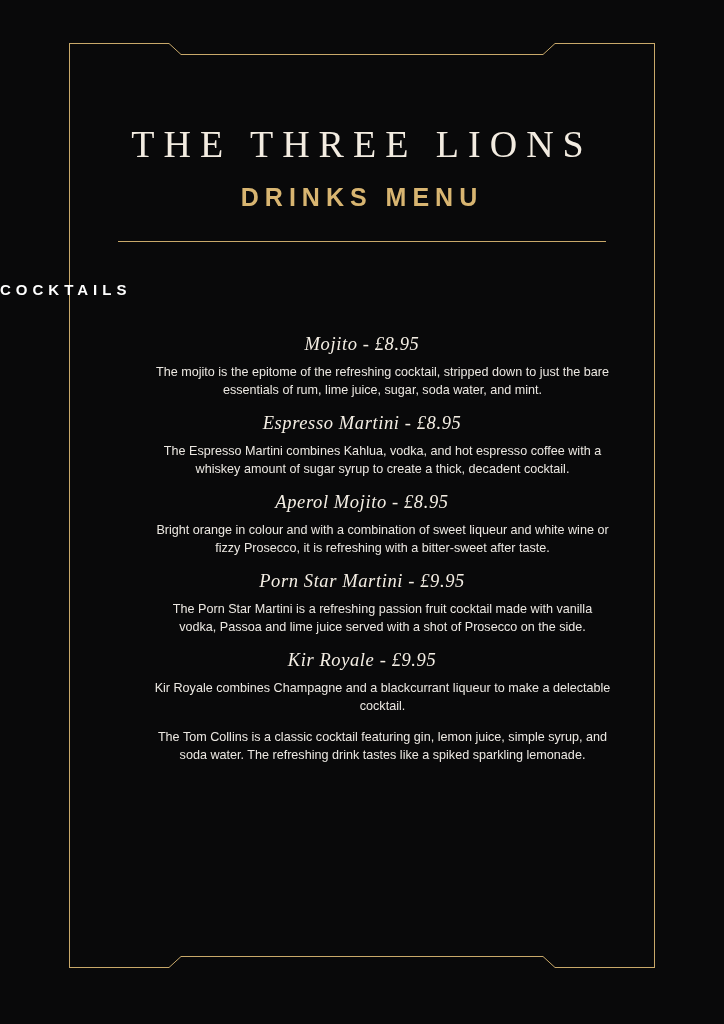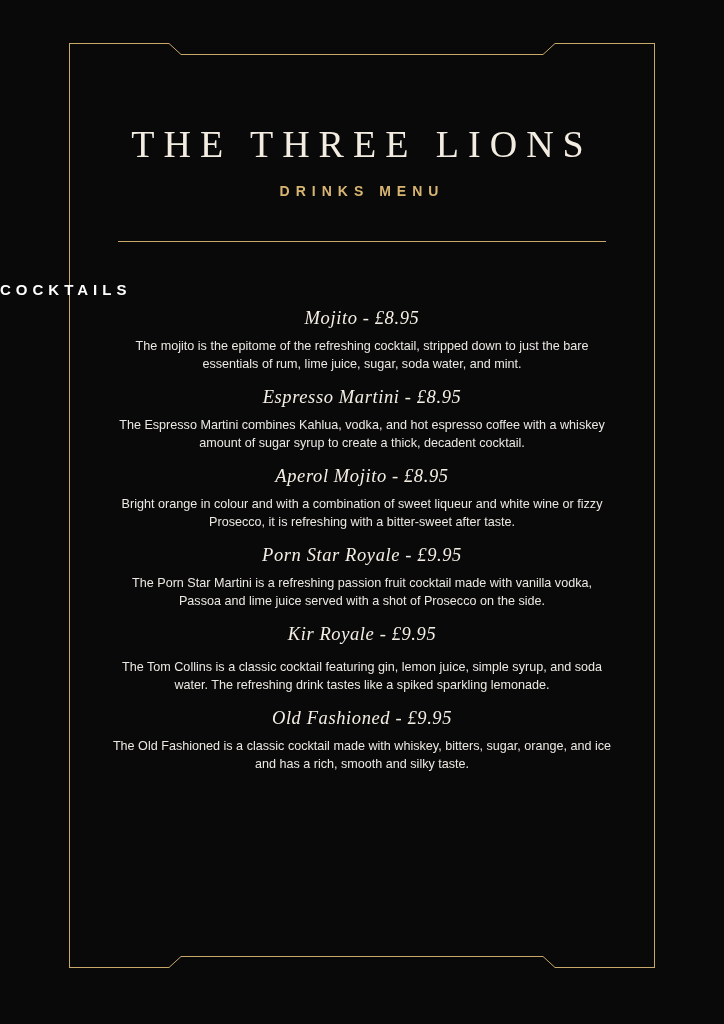--- a/index.html
+++ b/index.html
@@ -67,21 +67,21 @@
     font-weight: 400;
   }
 
   .subtitle {
     position: absolute;
     left: 0;
     top: 183px;
     width: 724px;
     text-align: center;
     font-family: "Liberation Sans", sans-serif;
-    font-size: 14px;
+    font-size: 25px;
     letter-spacing: 6px;
     color: #d8b571;
     font-weight: 600;
   }
 
   .divider {
     position: absolute;
     left: 118px;
     top: 241px;
     width: 488px;
@@ -97,21 +97,21 @@
     text-align: left;
     font-size: 15px;
     letter-spacing: 5px;
     color: #ffffff;
     font-weight: 700;
   }
 
   .items {
     position: absolute;
     left: 108px;
-    top: 308px;
+    top: 334px;
     width: 508px;
   }
 
   .item {
     margin-bottom: 14px;
     text-align: center;
   }
 
   .item-head {
     font-family: "Liberation Serif", serif;
@@ -122,20 +122,21 @@
     margin-bottom: 9px;
   }
   .item-head .price { font-style: italic; }
 
   .item-desc {
     font-family: "Liberation Sans", sans-serif;
     font-size: 12.6px;
     line-height: 17.5px;
     color: #ece8e2;
     padding: 0 4px;
+    margin-left: 41px;
   }
 </style>
 </head>
 <body>
 
 <div class="page">
 
   <div class="frame">
     <div class="frame-line f-left"></div>
     <div class="frame-line f-right"></div>
@@ -183,43 +184,36 @@
         <div class="item-head">
           <span>Aperol Mojito</span>
           <span>-</span>
           <span class="price">£8.95</span>
         </div>
         <div class="item-desc">Bright orange in colour and with a combination of sweet liqueur and white wine or fizzy Prosecco, it is refreshing with a bitter-sweet after taste.</div>
       </div>
 
       <div class="item">
         <div class="item-head">
-          <span>Porn Star Royale</span>
+          <span>Porn Star Martini</span>
           <span>-</span>
           <span class="price">£9.95</span>
         </div>
         <div class="item-desc">The Porn Star Martini is a refreshing passion fruit cocktail made with vanilla vodka, Passoa and lime juice served with a shot of Prosecco on the side.</div>
       </div>
 
       <div class="item">
         <div class="item-head">
           <span>Kir Royale</span>
           <span>-</span>
           <span class="price">£9.95</span>
         </div>
+        <div class="item-desc">Kir Royale combines Champagne and a blackcurrant liqueur to make a delectable cocktail.</div>
       </div>
 
       <div class="item">
         <div class="item-desc">The Tom Collins is a classic cocktail featuring gin, lemon juice, simple syrup, and soda water. The refreshing drink tastes like a spiked sparkling lemonade.</div>
       </div>
 
-      <div class="item">
-        <div class="item-head">
-          <span>Old Fashioned</span>
-          <span>-</span>
-          <span class="price">£9.95</span>
-        </div>
-        <div class="item-desc">The Old Fashioned is a classic cocktail made with whiskey, bitters, sugar, orange, and ice and has a rich, smooth and silky taste.</div>
-      </div>
 
     </div>
   </div>
 </div>
 
 </body></html>

